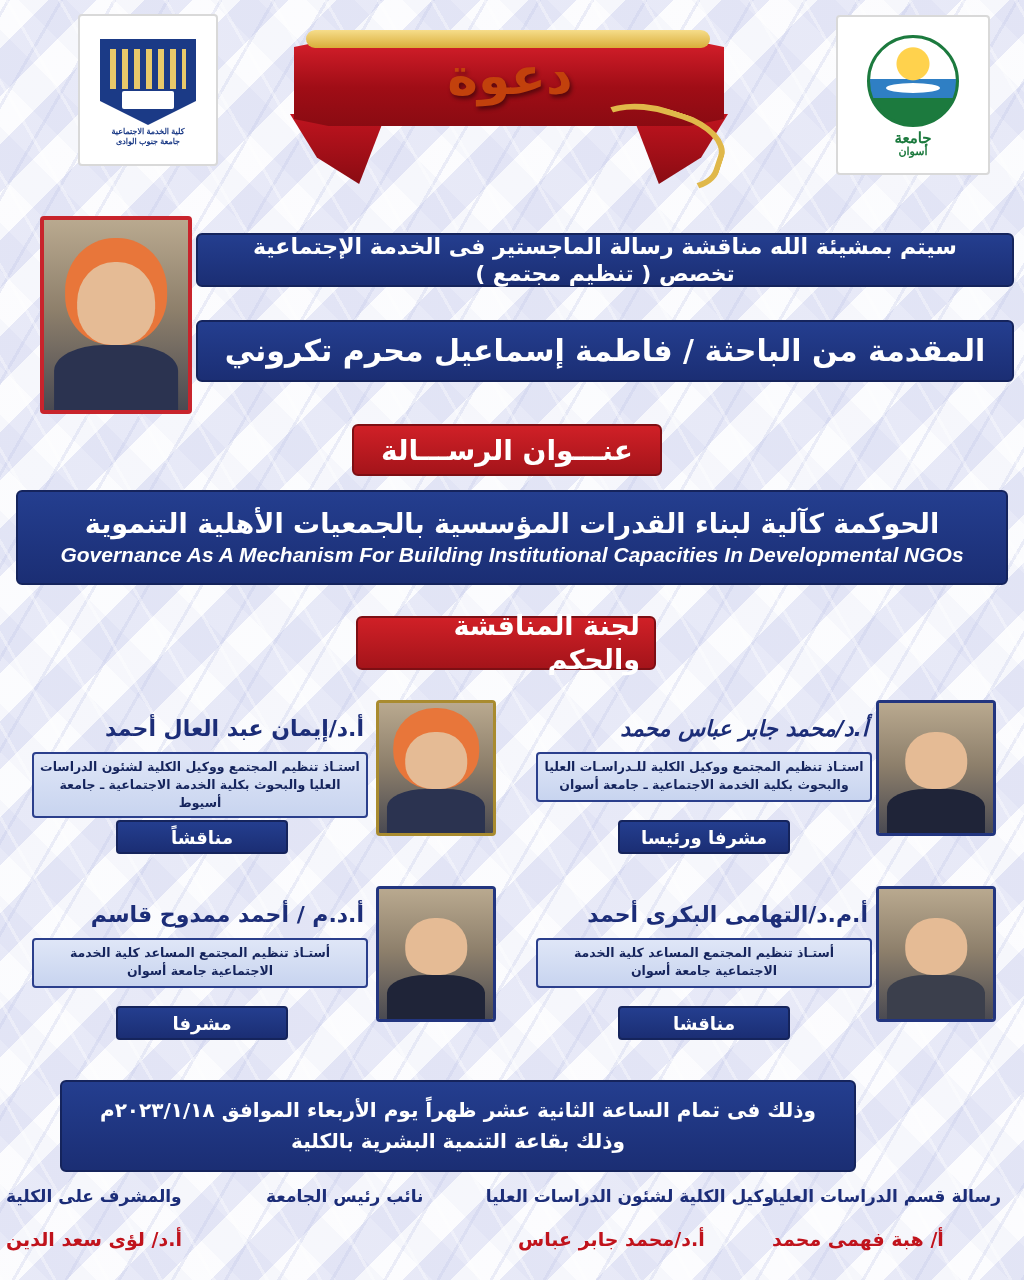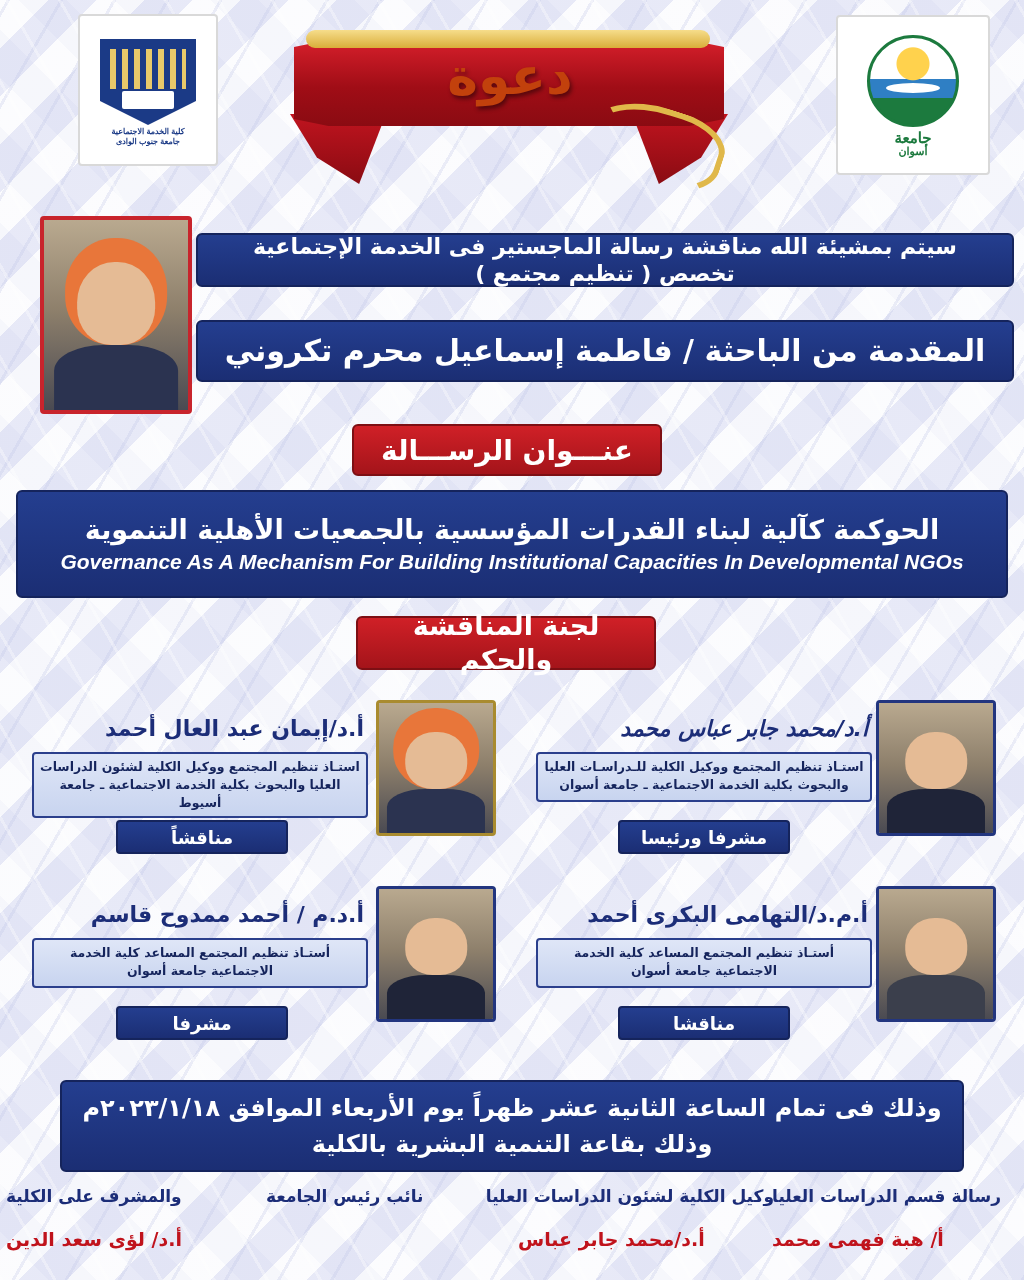--- a/index.html
+++ b/index.html
@@ -102,24 +102,24 @@
     display:flex; align-items:center; justify-content:center;
     border-radius:6px; line-height:1.25; padding:4px 14px;
     font-family:"DejaVu Sans", sans-serif;
   }
   .navy { background:linear-gradient(180deg,#243e8f,#1b2e74); border:2px solid #15245c; }
   .red  { background:linear-gradient(180deg,#d02027,#a4141a); border:2px solid #7d0f14; }
 
   .bar-line1 { left:196px; top:233px; width:818px; height:54px; font-size:22px; }
   .bar-line2 { left:196px; top:320px; width:818px; height:62px; font-size:30px; }
   .bar-title { left:352px; top:424px; width:310px; height:52px; font-size:28px; letter-spacing:1px; }
-  .bar-thesis { left:16px; top:490px; width:992px; height:108px; flex-direction:column; gap:2px; }
+  .bar-thesis { left:16px; top:490px; width:992px; height:95px; flex-direction:column; gap:2px; }
   .thesis-ar { font-size:27px; }
   .thesis-en { font-size:21px; font-style:italic; font-family:"Liberation Sans", sans-serif; }
-  .bar-committee { left:356px; top:616px; width:300px; height:54px; font-size:27px; }
+  .bar-committee { left:356px; top:616px; width:300px; height:54px; font-size:27px;text-align:right; }
 
   
   .photo {
     position:absolute; border-radius:4px; overflow:hidden;
     background:linear-gradient(160deg,#c9ccdb,#9aa0bb);
   }
   .photo.frame-red { border:4px solid #c8242c; }
   .photo.frame-navy { border:3px solid #22357f; }
   .photo.frame-gold { border:3px solid #a98b2f; }
 
@@ -185,22 +185,22 @@
   .m3 .m-role  { right:214px; }
 
   .m4 { left:40px; top:886px; }
   .m4 .m-photo { left:336px; }
   .m4 .m-name  { right:156px; }
   .m4 .m-desc  { right:152px; }
   .m4 .m-role  { right:232px; }
 
   
   .bar-date {
-    left:60px; top:1080px; width:904px; height:92px;
-    flex-direction:column; gap:6px; font-size:24px;
+    left:60px; top:1080px; width:796px; height:92px;
+    flex-direction:column; gap:6px; font-size:20px;
   }
 
   
   .footer { position:absolute; left:0; top:1186px; width:1024px; height:94px; }
   .foot-col { position:absolute; text-align:left; font-family:"DejaVu Sans", sans-serif; }
   .foot-title { color:#1c2d78; font-size:17px; font-weight:bold; white-space:nowrap; }
   .foot-name { color:#c0131c; font-size:19px; font-weight:bold; margin-top:22px; white-space:nowrap; }
   .fc1 { right:6px;  width:246px; }
   .fc2 { right:250px; width:256px; }
   .fc3 { right:506px; width:252px; }

